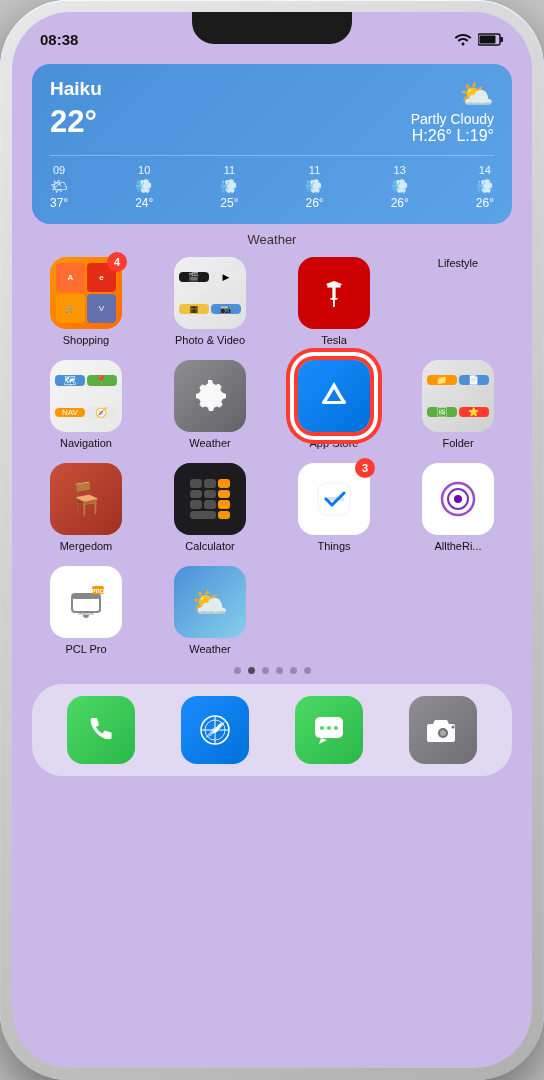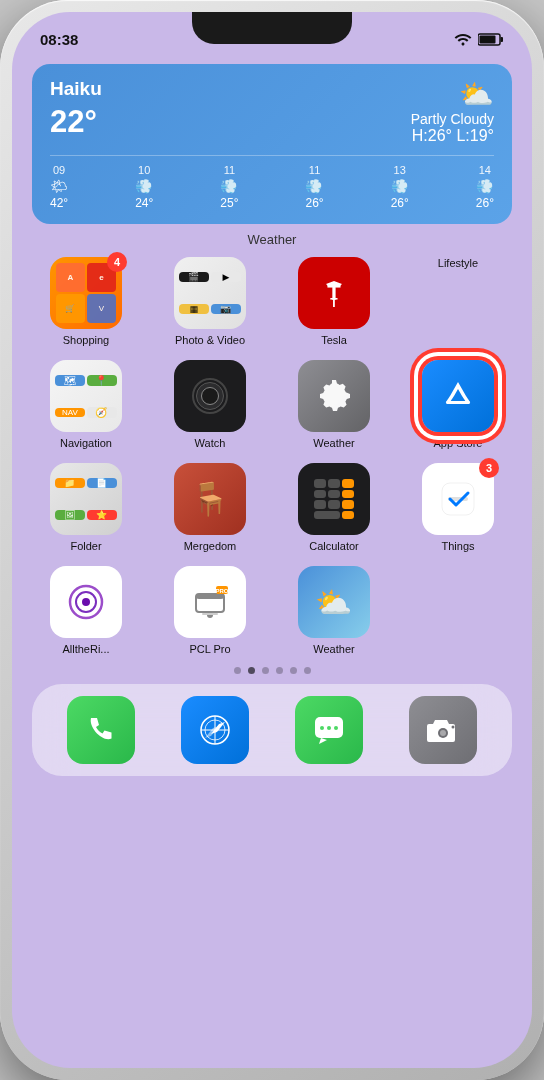--- a/index.html
+++ b/index.html
@@ -268,21 +268,21 @@
         <div class="weather-right">
           <div style="font-size:28px;">⛅</div>
           <div class="condition">Partly Cloudy</div>
           <div style="font-size:16px;">H:26° L:19°</div>
         </div>
       </div>
       <div class="weather-forecast">
         <div class="forecast-item">
           <div class="hour">09</div>
           <div class="forecast-icon">🌤</div>
-          <div class="forecast-temp">42°</div>
+          <div class="forecast-temp">37°</div>
         </div>
         <div class="forecast-item">
           <div class="hour">10</div>
           <div class="forecast-icon">💨</div>
           <div class="forecast-temp">24°</div>
         </div>
         <div class="forecast-item">
           <div class="hour">11</div>
           <div class="forecast-icon">💨</div>
           <div class="forecast-temp">25°</div>
@@ -359,32 +359,20 @@
           <div class="app-icon icon-navigation" style="display:grid;grid-template-columns:1fr 1fr;gap:2px;padding:5px;">
             <div style="background:#4a90d9;border-radius:4px;display:flex;align-items:center;justify-content:center;color:white;font-size:10px;">🗺</div>
             <div style="background:#5aad3f;border-radius:4px;display:flex;align-items:center;justify-content:center;color:white;font-size:10px;">📍</div>
             <div style="background:#ff9500;border-radius:4px;display:flex;align-items:center;justify-content:center;color:white;font-size:8px;">NAV</div>
             <div style="background:#e8e8e8;border-radius:4px;display:flex;align-items:center;justify-content:center;font-size:10px;">🧭</div>
           </div>
         </div>
         <span class="app-label">Navigation</span>
       </div>
 
-      <div class="app-item">
-        <div class="app-icon-wrap">
-          <div class="app-icon icon-watch">
-            <div style="width:36px;height:36px;border-radius:50%;border:2px solid #444;background:#1c1c1e;display:flex;align-items:center;justify-content:center;">
-              <div style="width:28px;height:28px;border-radius:50%;background:#2c2c2e;border:1.5px solid #555;display:flex;align-items:center;justify-content:center;">
-                <div style="width:18px;height:18px;border-radius:50%;border:1.5px solid #888;background:#1a1a1a;"></div>
-              </div>
-            </div>
-          </div>
-        </div>
-        <span class="app-label">Watch</span>
-      </div>
 
       <div class="app-item">
         <div class="app-icon-wrap">
           <div class="app-icon icon-settings">
             <svg width="44" height="44" viewBox="0 0 44 44" fill="white" opacity="0.95">
               <path d="M22 14a8 8 0 100 16 8 8 0 000-16zm0 12a4 4 0 110-8 4 4 0 010 8z"></path>
               <path d="M20 6h4l1 3.5a10 10 0 012.5 1.4l3.3-1.2 2.8 2.8-1.2 3.3a10 10 0 011.4 2.5L38 20v4l-3.2 1a10 10 0 01-1.4 2.5l1.2 3.3-2.8 2.8-3.3-1.2A10 10 0 0126 33.8L25 37h-4l-1-3.2a10 10 0 01-2.5-1.4l-3.3 1.2-2.8-2.8 1.2-3.3A10 10 0 0111.2 25L8 24v-4l3.2-1a10 10 0 011.4-2.5l-1.2-3.3 2.8-2.8 3.3 1.2A10 10 0 0120 9.2z"></path>
             </svg>
           </div>
         </div>

